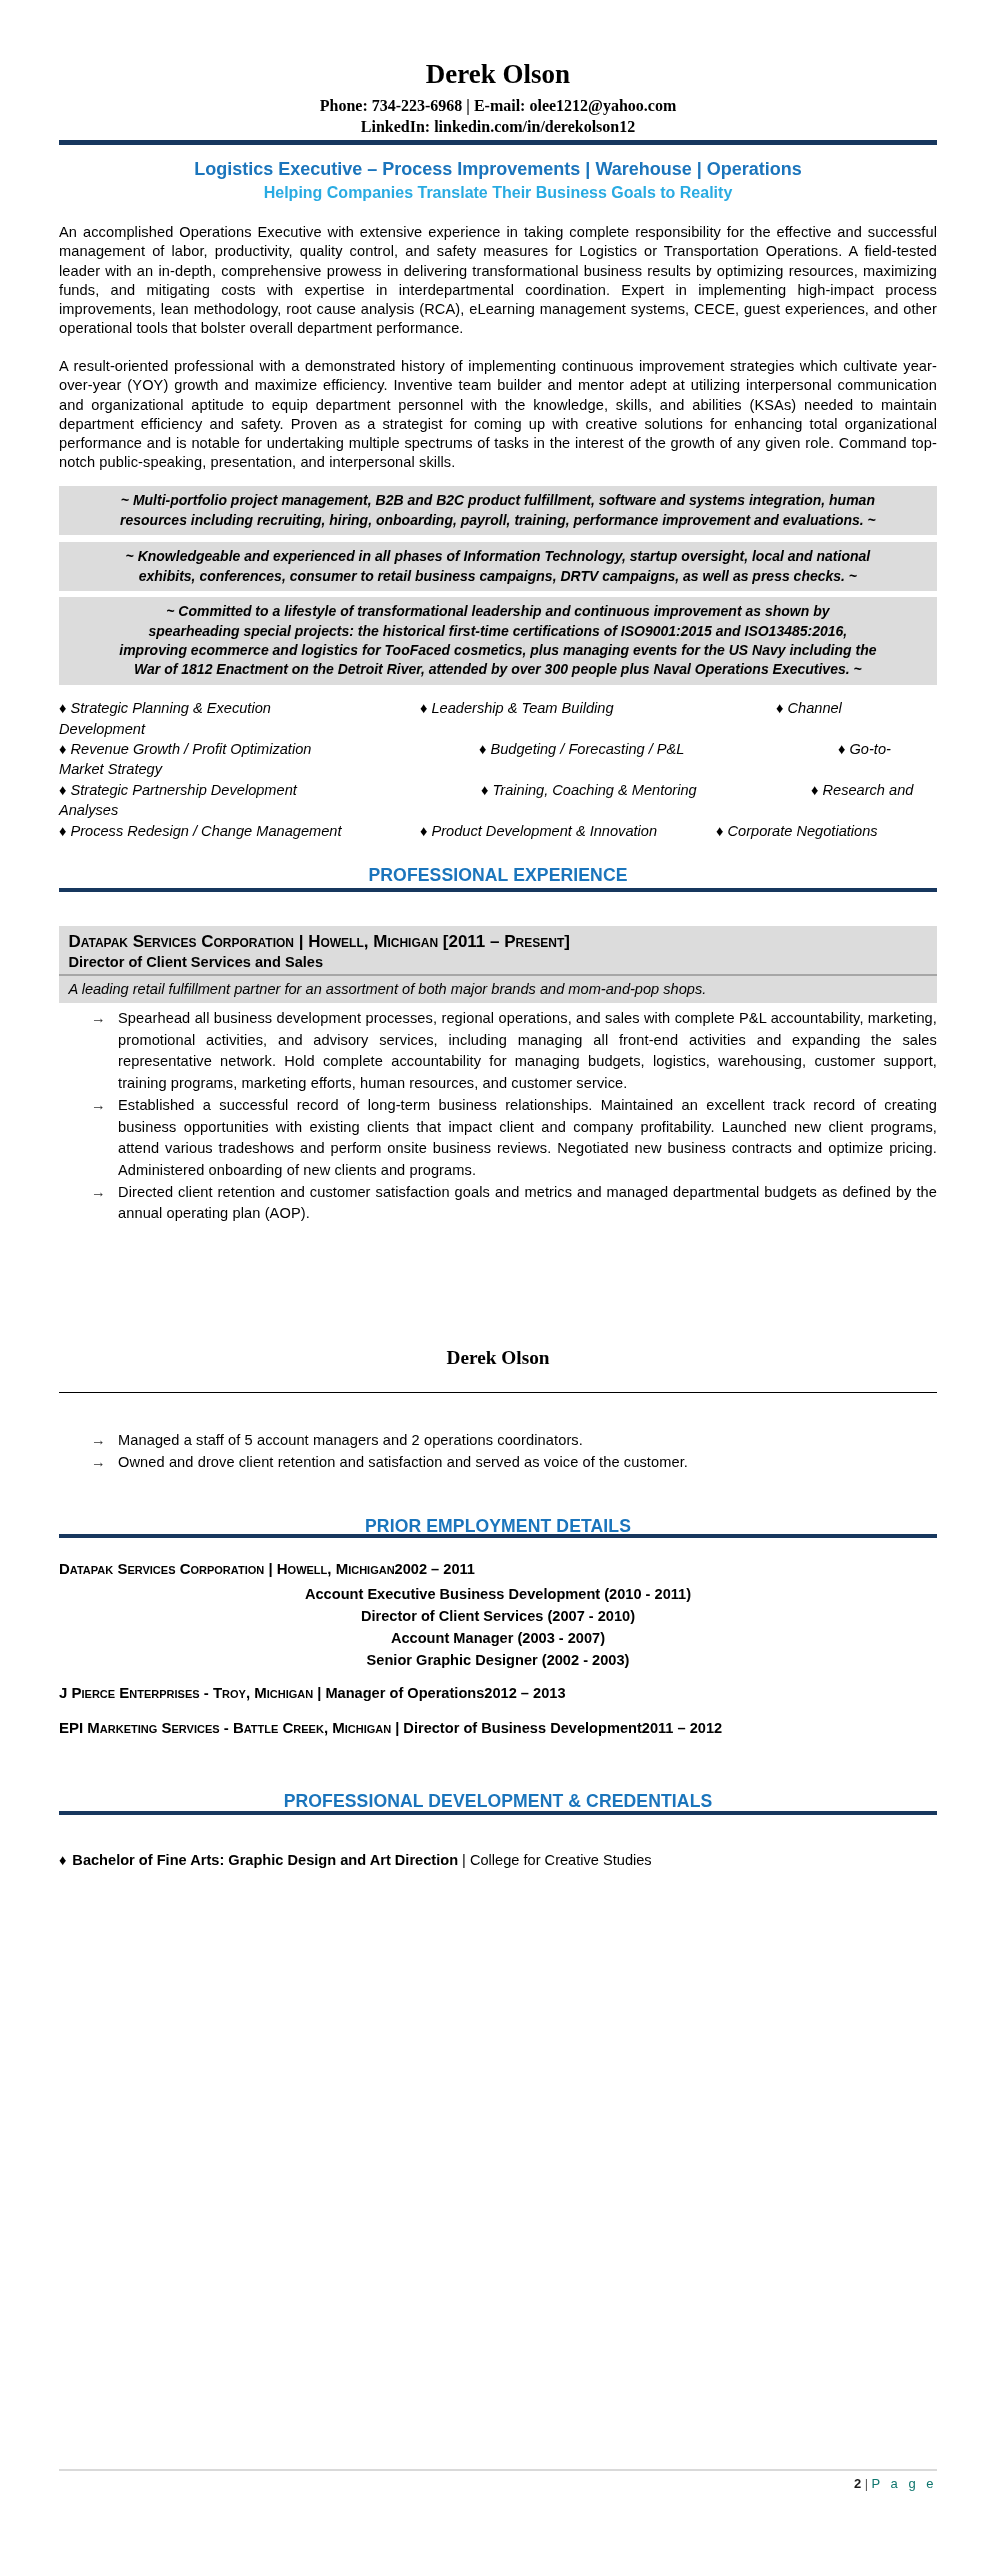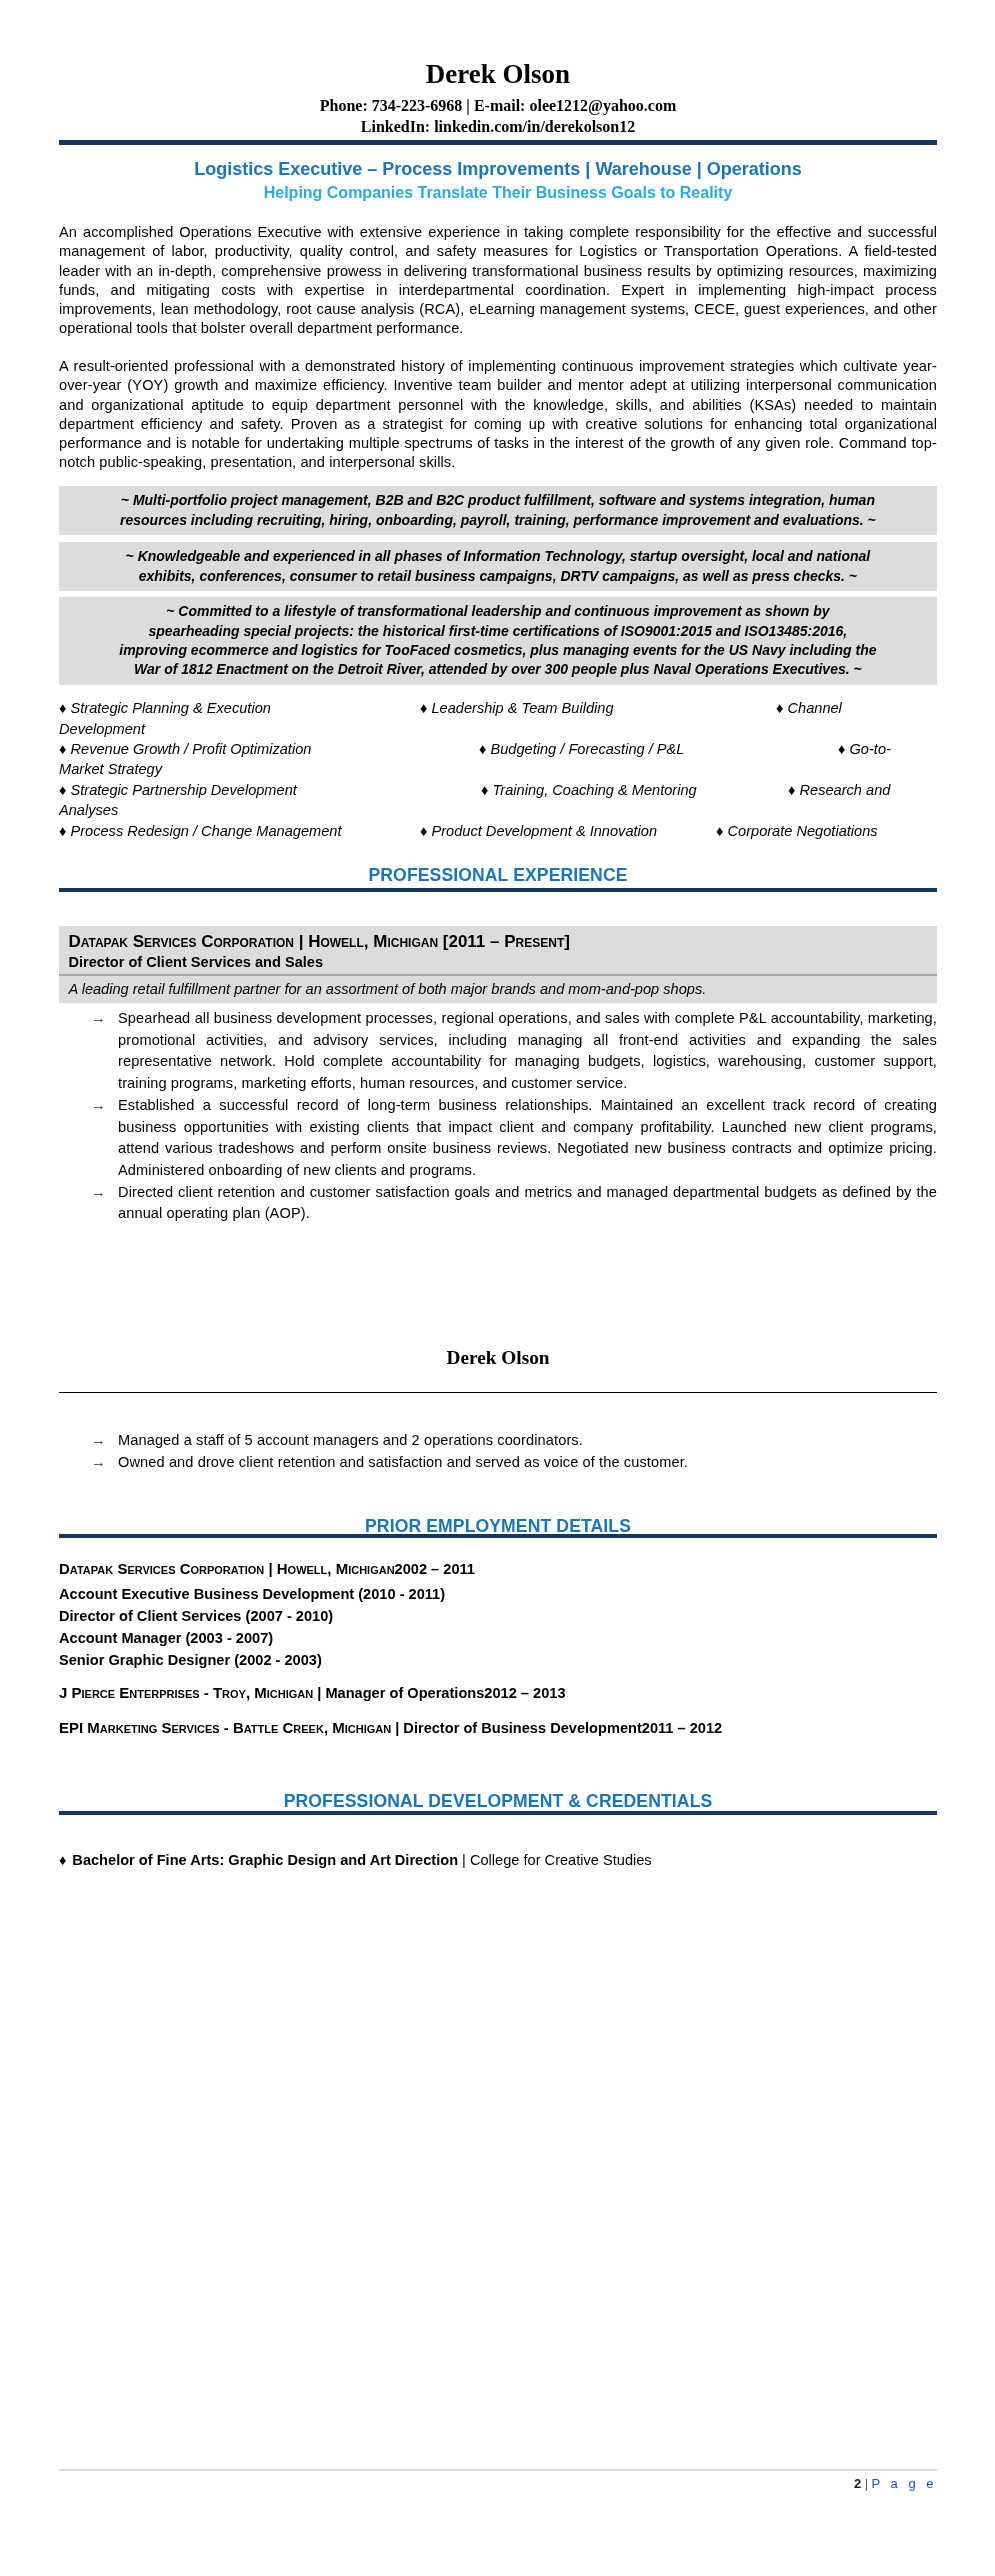--- a/index.html
+++ b/index.html
@@ -47,33 +47,33 @@
   .bullets1{top:1008px;} .bullets2{top:1430px;}
 
   .p2name{top:1347px;font-size:19.3px;font-weight:bold;}
   .p2line{top:1392px;height:1.2px;background:#000;}
 
   .prow{display:flex;align-items:baseline;}
   .prow .caps{font-size:15px;font-weight:bold;font-variant:small-caps;}
   .prow .role{font-size:14.6px;font-weight:bold;}
   .prow .dates{font-size:14.6px;font-weight:bold;white-space:nowrap;}
   .entry1row{top:1560px;}
-  .positions{top:1583px;font-size:14.6px;font-weight:bold;line-height:22px;}
+  .positions{top:1583px;font-size:14.6px;font-weight:bold;line-height:22px;text-align:center;}
   .entry2row{top:1684px;}
   .entry3row{top:1719px;}
 
   .credline{top:1852px;font-size:14.6px;}
   .credline .dia{margin-right:5.9px;}
   .credline .b{font-weight:bold;}
 
   .footline{top:2469px;height:1.8px;background:#D9D9D9;}
   .foottext{top:2476px;text-align:right;font-size:13px;}
   .foottext .pnum{color:#1a1a1a;font-weight:bold;}
   .foottext .psep{color:#595959;margin:0 3.5px;}
-  .foottext .pword{color:#1d4ed8;letter-spacing:3.5px;}
+  .foottext .pword{color:#0f766e;letter-spacing:3.5px;}
 </style>
 </head>
 <body>
 
 <div class="page">
 
   <div class="abs center serif name">Derek Olson</div>
   <div class="abs center serif contact">Phone: 734-223-6968 | E-mail: olee1212@yahoo.com</div>
   <div class="abs center serif linkedin">LinkedIn: linkedin.com/in/derekolson12</div>
   <div class="abs rule rule-top"></div>
@@ -111,21 +111,21 @@
       <span class="skill-seg" style="left:0px">♦ Revenue Growth / Profit Optimization</span>
       <span class="skill-seg" style="left:420px">♦ Budgeting / Forecasting / P&amp;L</span>
       <span class="skill-seg" style="left:779px">♦ Go-to-</span>
     </div>
     <div class="skill-line" style="top:61px">
       <span class="skill-seg" style="left:0px">Market Strategy</span>
     </div>
     <div class="skill-line" style="top:82px">
       <span class="skill-seg" style="left:0px">♦ Strategic Partnership Development</span>
       <span class="skill-seg" style="left:422px">♦ Training, Coaching &amp; Mentoring</span>
-      <span class="skill-seg" style="left:729px">♦ Research and</span>
+      <span class="skill-seg" style="left:752px">♦ Research and</span>
     </div>
     <div class="skill-line" style="top:102px">
       <span class="skill-seg" style="left:0px">Analyses</span>
     </div>
     <div class="skill-line" style="top:123px">
       <span class="skill-seg" style="left:0px">♦ Process Redesign / Change Management</span>
       <span class="skill-seg" style="left:361px">♦ Product Development &amp; Innovation</span>
       <span class="skill-seg" style="left:657px">♦ Corporate Negotiations</span>
     </div>
   </div>

